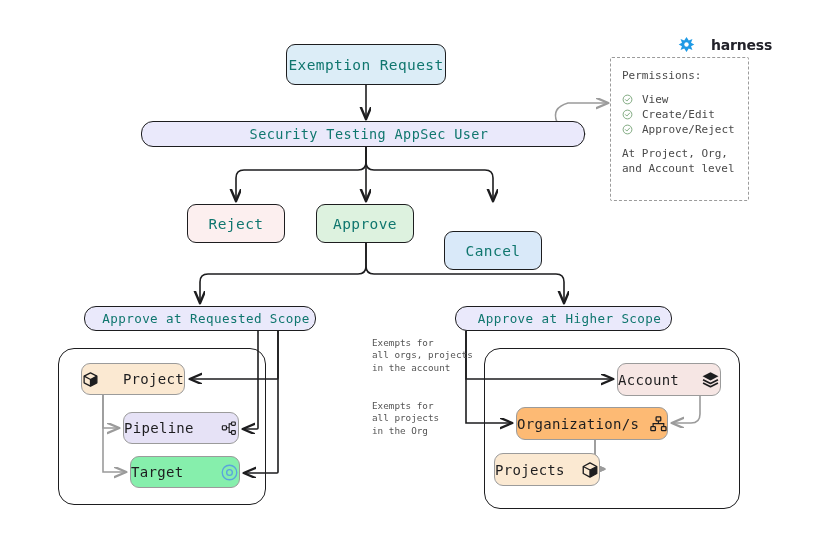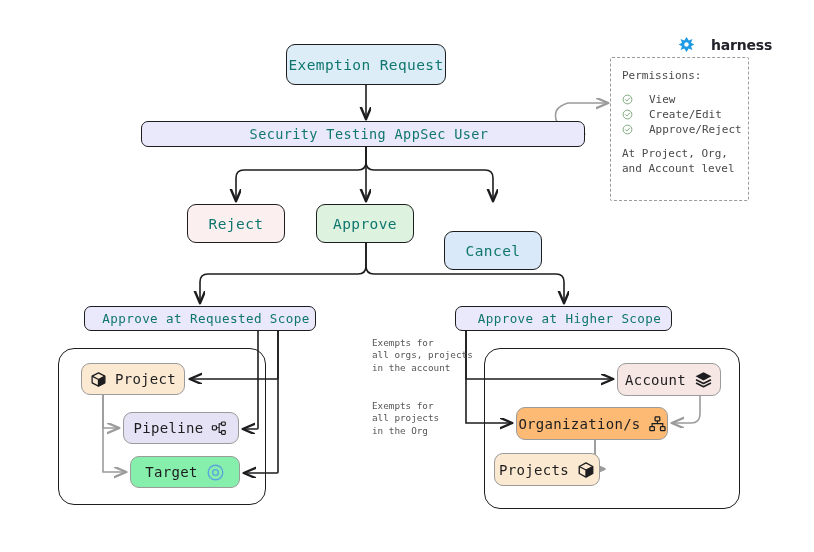--- a/index.html
+++ b/index.html
@@ -5,54 +5,54 @@
   html,body{margin:0;padding:0;background:#ffffff;}
   body{width:814px;height:552px;font-family:"DejaVu Sans Mono",monospace;}
   #stage{position:relative;width:814px;height:552px;overflow:hidden;background:#fff;}
   #wires{position:absolute;left:0;top:0;width:814px;height:552px;}
 
   .node{position:absolute;box-sizing:border-box;display:flex;align-items:center;
         justify-content:center;font-family:"DejaVu Sans Mono",monospace;
         color:#0f766e;letter-spacing:.4px;}
 
   .rrect{border:1.6px solid #1d1d1f;border-radius:9px;}
-  .sqrect{border:1.6px solid #1d1d1f;border-radius:7px;padding-left:12px;}
+  .sqrect{border:1.6px solid #1d1d1f;border-radius:12px;padding-left:12px;}
 
   #exemption{left:286px;top:44px;width:160px;height:41px;background:#dcedf7;font-size:14.5px;}
   #secbar{left:141px;top:121px;width:444px;height:26px;background:#eae9fb;font-size:13.5px;}
 
   #reject{left:187px;top:204px;width:98px;height:39px;background:#fcefef;font-size:14.5px;}
   #approve{left:316px;top:204px;width:98px;height:39px;background:#ddf2df;font-size:14.5px;}
   #cancel{left:444px;top:204px;width:98px;height:39px;background:#d9e9f9;font-size:14.5px;margin-top:27px;}
 
   #scopeLeft{left:84px;top:306px;width:232px;height:25px;background:#eae9fb;font-size:12.6px;}
   #scopeRight{left:455px;top:306px;width:217px;height:25px;background:#eae9fb;font-size:12.6px;}
 
   .cluster{position:absolute;box-sizing:border-box;border:1.6px solid #1d1d1f;border-radius:16px;background:transparent;}
   #clusterLeft{left:58px;top:348px;width:208px;height:157px;}
   #clusterRight{left:484px;top:348px;width:256px;height:161px;}
 
   .leaf{position:absolute;box-sizing:border-box;border:1.3px solid #9b9b9b;border-radius:9px;
-        display:flex;align-items:center;justify-content:center;gap:8px;
+        display:flex;align-items:center;justify-content:space-between;gap:8px;
         font-family:"DejaVu Sans Mono",monospace;color:#1d1d1f;font-size:14px;letter-spacing:.3px;}
 
   #project{left:81px;top:363px;width:104px;height:32px;background:#fbe9d2;}
   #pipeline{left:123px;top:412px;width:116px;height:32px;background:#e6e2f6;}
   #target{left:130px;top:456px;width:110px;height:32px;background:#86efac;}
 
   #account{left:617px;top:363px;width:104px;height:33px;background:#f6e6e4;}
   #orgs{left:516px;top:407px;width:152px;height:33px;background:#fdba74;}
   #projects{left:494px;top:453px;width:106px;height:33px;background:#fbe9d2;}
 
   .perm{position:absolute;left:610px;top:57px;width:139px;height:144px;box-sizing:border-box;
         border:1.5px dashed #9b9b9b;border-radius:2px;background:#fff;
         padding:10px 9px 8px 11px;font-family:"DejaVu Sans Mono",monospace;
         font-size:11px;line-height:15px;color:#4a4a4a;}
   .perm .ptitle{margin-bottom:9px;font-size:11px;}
-  .permrow{display:flex;align-items:center;gap:16px;height:15px;}
+  .permrow{display:flex;align-items:center;gap:9px;height:15px;}
   .permfoot{margin-top:9px;}
   .chk{display:inline-block;width:11px;height:11px;flex:none;}
 
   .annot{position:absolute;font-family:"DejaVu Sans Mono",monospace;font-size:9.3px;
          line-height:12.4px;color:#555;white-space:pre;}
   #annot1{left:372px;top:337px;width:88px;}
   #annot2{left:372px;top:400px;width:88px;}
 
   #logo{position:absolute;left:678px;top:36px;display:flex;align-items:center;gap:16px;}
   #logo .logotext{font-family:"DejaVu Sans",sans-serif;font-size:14px;font-weight:700;color:#22222a;letter-spacing:-.2px;}

